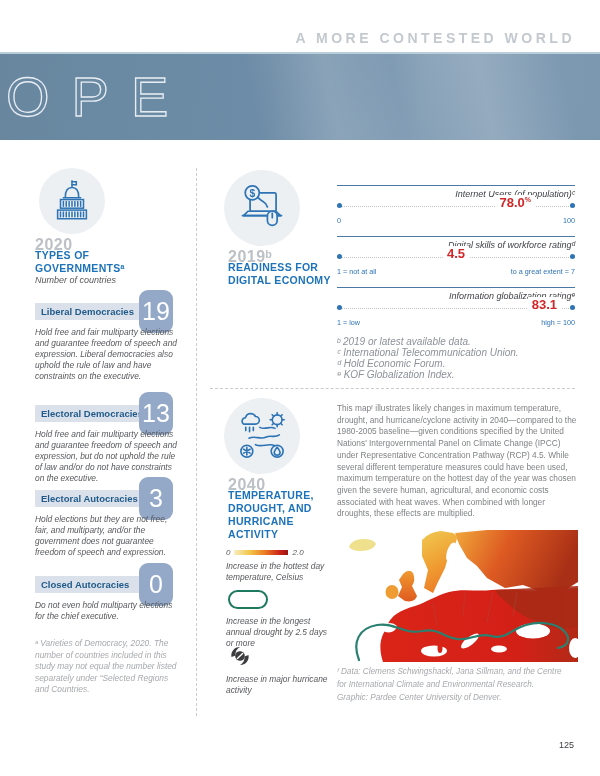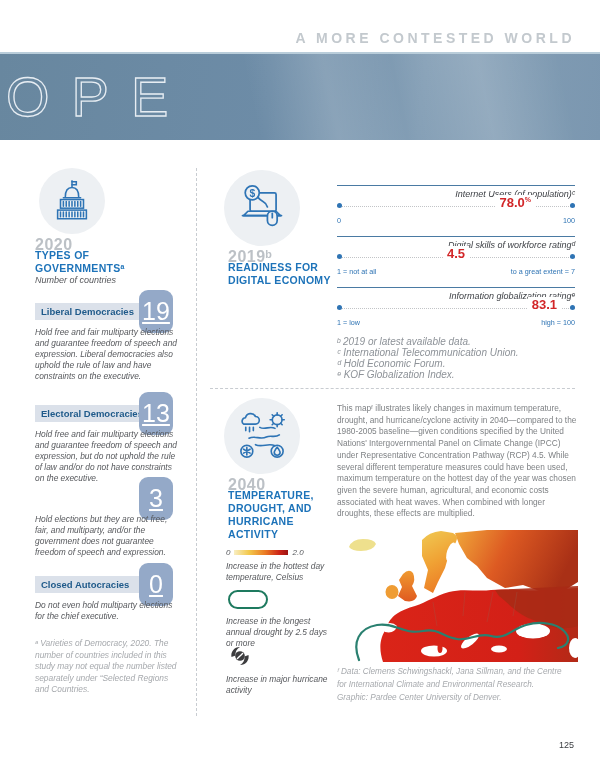--- a/index.html
+++ b/index.html
@@ -30,21 +30,21 @@
   
   .col-left{position:absolute;left:35px;top:168px;width:148px;height:560px;}
   .col-left .icon-circle{position:absolute;left:4px;top:0;width:66px;height:66px;}
   .col-left .year{position:absolute;left:0;top:68px;}
   .col-left .sec-title{position:absolute;left:0;top:81px;width:100px;}
   .col-left .sec-sub{position:absolute;left:0;top:107px;}
   .gov-head{position:absolute;left:0;width:146px;height:17px;}
   .gov-bar{width:118px;height:17px;background:#dbe1ea;color:#1f5a8a;font-size:9.5px;
            font-weight:bold;line-height:17px;padding-left:6px;box-sizing:border-box;}
   .gov-badge{position:absolute;left:104px;top:-13px;width:34px;height:43px;border-radius:9px;
-           background:#94a9c8;color:#fff;font-size:25px;display:flex;align-items:center;justify-content:center;text-decoration:underline;}
+           background:#94a9c8;color:#fff;font-size:25px;display:flex;align-items:center;justify-content:center;}
   .gov-desc{position:absolute;left:0;margin:0;width:146px;font-size:8.4px;font-style:italic;
            color:#56585c;line-height:11px;}
   .g0h{top:135px}.g0d{top:159px}.g1h{top:237px}.g1d{top:261px}
   .g2h{top:322px}.g2d{top:346px}.g3h{top:408px}.g3d{top:432px}
   .gov-foot{position:absolute;left:0;top:470px;margin:0;width:146px;font-size:8.4px;
            font-style:italic;color:#a6a9ad;line-height:11.5px;}
   
   .col-mid-top{position:absolute;left:212px;top:168px;width:118px;}
   .col-mid-top .icon-circle{position:absolute;left:12px;top:2px;width:76px;height:76px;}
   .col-mid-top .year{position:absolute;left:16px;top:80px;}
@@ -128,20 +128,21 @@
     </div>
     <p class="gov-desc g0d">Hold free and fair multiparty elections and guarantee freedom of speech and expression. Liberal democracies also uphold the rule of law and have constraints on the executive.</p>
 
     <div class="gov-head g1h">
       <div class="gov-bar">Electoral Democracies</div>
       <div class="gov-badge">13</div>
     </div>
     <p class="gov-desc g1d">Hold free and fair multiparty elections and guarantee freedom of speech and expression, but do not uphold the rule of law and/or do not have constraints on the executive.</p>
 
     <div class="gov-head g2h">
+      <div class="gov-bar">Electoral Autocracies</div>
       <div class="gov-badge">3</div>
     </div>
     <p class="gov-desc g2d">Hold elections but they are not free, fair, and multiparty, and/or the government does not guarantee freedom of speech and expression.</p>
 
     <div class="gov-head g3h">
       <div class="gov-bar">Closed Autocracies</div>
       <div class="gov-badge">0</div>
     </div>
     <p class="gov-desc g3d">Do not even hold multiparty elections for the chief executive.</p>
 

